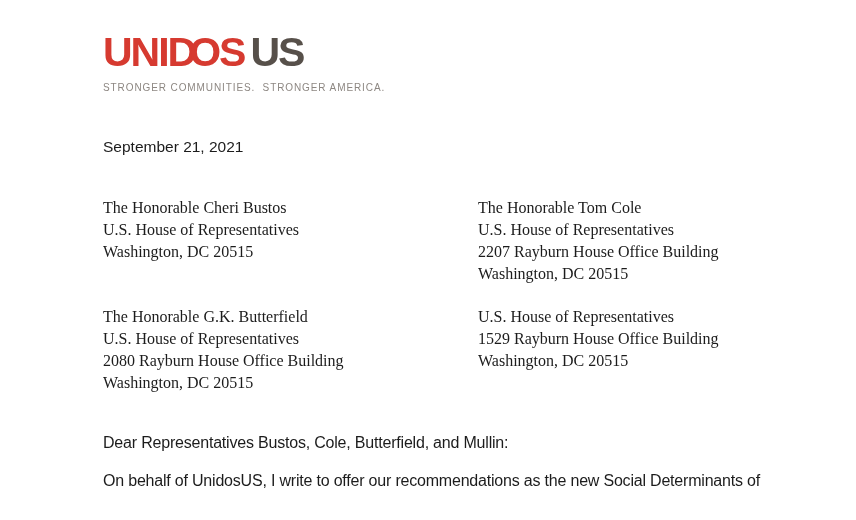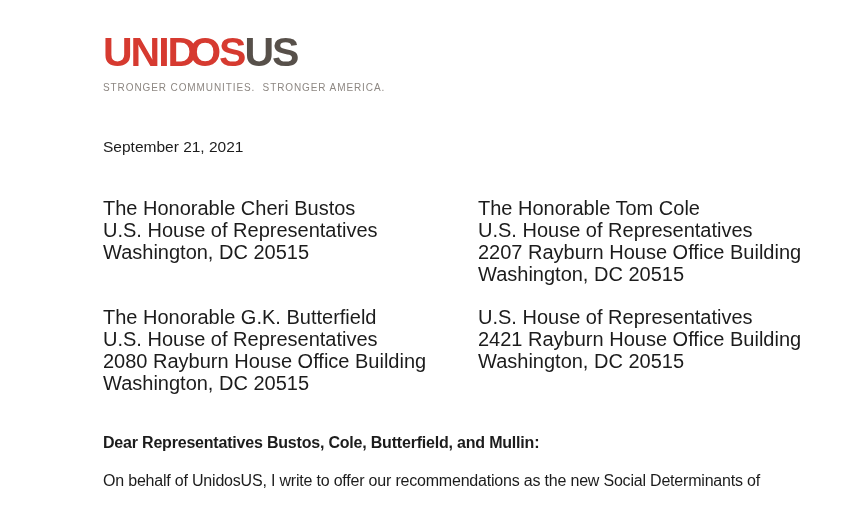--- a/index.html
+++ b/index.html
@@ -17,44 +17,44 @@
   .logo { position: absolute; left: 103px; top: 30px; }
   .wordmark {
     font-size: 41px;
     font-weight: bold;
     letter-spacing: -2px;
     line-height: 1.1;
     white-space: nowrap;
   }
   .wm-red   { color: #d63a30; }
   .wm-overlap { margin-left: -6px; }
-  .wm-gray  { color: #57504a; margin-left: 0; }
+  .wm-gray  { color: #57504a; margin-left: 6px; }
   .tagline {
     margin-top: 7px;
     font-size: 10px;
     letter-spacing: 0.9px;
     color: #8d8782;
     white-space: pre;
   }
 
   
   .date {
     position: absolute; left: 103px; top: 136px;
     font-size: 15.5px; line-height: 22px;
   }
   .recipients {
     position: absolute; left: 103px; top: 197px;
     display: grid;
     grid-template-columns: 375px auto;
     row-gap: 21px;
   }
-  .recipient { font-size: 20px; line-height: 22px; }
+  .recipient { font-size: 16px; line-height: 22px; font-family: Liberation Serif, serif; }
   .salutation {
     position: absolute; left: 103px; top: 432px;
-    font-size: 16px; line-height: 22px; letter-spacing: -0.2px; font-weight: bold;
+    font-size: 16px; line-height: 22px; letter-spacing: -0.2px;
   }
   .letter-body {
     position: absolute; left: 103px; top: 467px;
     font-size: 16px; line-height: 27px; letter-spacing: -0.2px;
     white-space: nowrap;
   }
 </style>
 </head>
 <body>
 
@@ -86,21 +86,21 @@
 
     <div class="recipient">
       <div>The Honorable G.K. Butterfield</div>
       <div>U.S. House of Representatives</div>
       <div>2080 Rayburn House Office Building</div>
       <div>Washington, DC 20515</div>
     </div>
 
     <div class="recipient">
       <div>U.S. House of Representatives</div>
-      <div>2421 Rayburn House Office Building</div>
+      <div>1529 Rayburn House Office Building</div>
       <div>Washington, DC 20515</div>
     </div>
 
   </div>
 
   <div class="salutation">Dear Representatives Bustos, Cole, Butterfield, and Mullin:</div>
 
   <div class="letter-body">
     <div>On behalf of UnidosUS, I write to offer our recommendations as the new Social Determinants of</div>
   </div>

